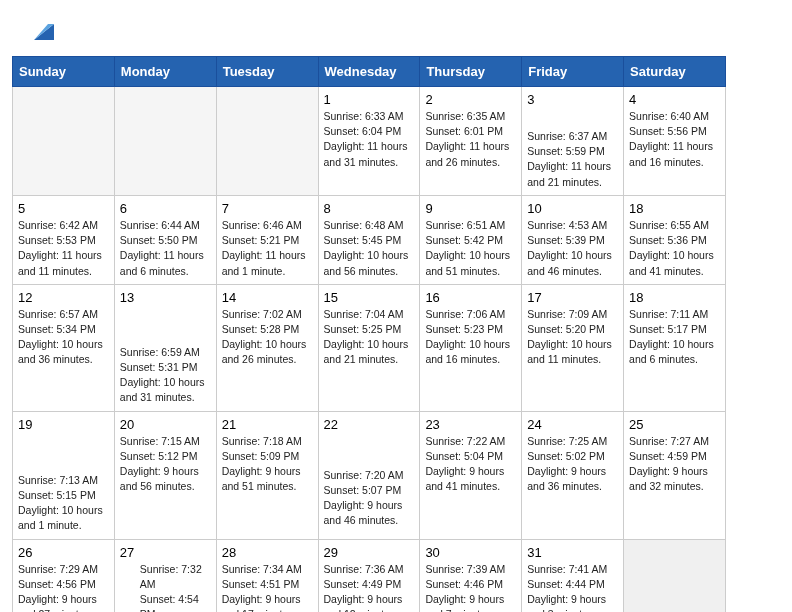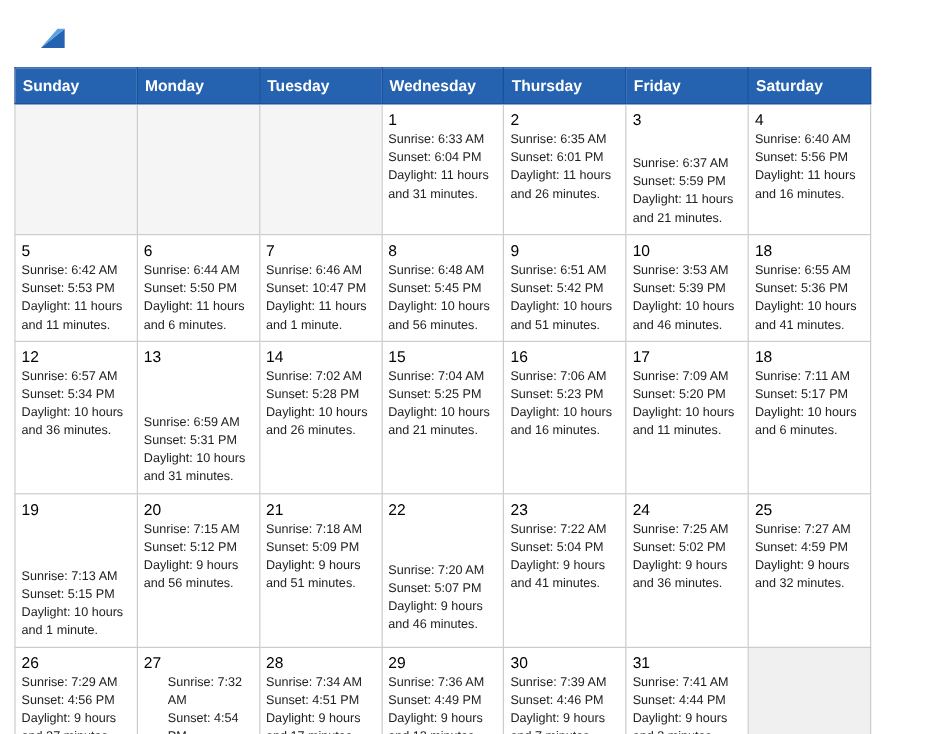--- a/index.html
+++ b/index.html
@@ -171,41 +171,41 @@
             <td>
               <div class="day-num">6</div>
               <div class="day-info" style="white-space: pre-wrap;">Sunrise: 6:44 AM
 Sunset: 5:50 PM
 Daylight: 11 hours
 and 6 minutes.</div>
             </td>
             <td>
               <div class="day-num">7</div>
               <div class="day-info" style="white-space: pre-wrap;">Sunrise: 6:46 AM
-Sunset: 10:47 PM
+Sunset: 5:21 PM
 Daylight: 11 hours
 and 1 minute.</div>
             </td>
             <td>
               <div class="day-num">8</div>
               <div class="day-info" style="white-space: pre-wrap;">Sunrise: 6:48 AM
 Sunset: 5:45 PM
 Daylight: 10 hours
 and 56 minutes.</div>
             </td>
             <td>
               <div class="day-num">9</div>
               <div class="day-info" style="white-space: pre-wrap;">Sunrise: 6:51 AM
 Sunset: 5:42 PM
 Daylight: 10 hours
 and 51 minutes.</div>
             </td>
             <td>
               <div class="day-num">10</div>
-              <div class="day-info" style="white-space: pre-wrap;">Sunrise: 3:53 AM
+              <div class="day-info" style="white-space: pre-wrap;">Sunrise: 4:53 AM
 Sunset: 5:39 PM
 Daylight: 10 hours
 and 46 minutes.</div>
             </td>
             <td>
               <div class="day-num">18</div>
               <div class="day-info" style="white-space: pre-wrap;">Sunrise: 6:55 AM
 Sunset: 5:36 PM
 Daylight: 10 hours
 and 41 minutes.</div>

